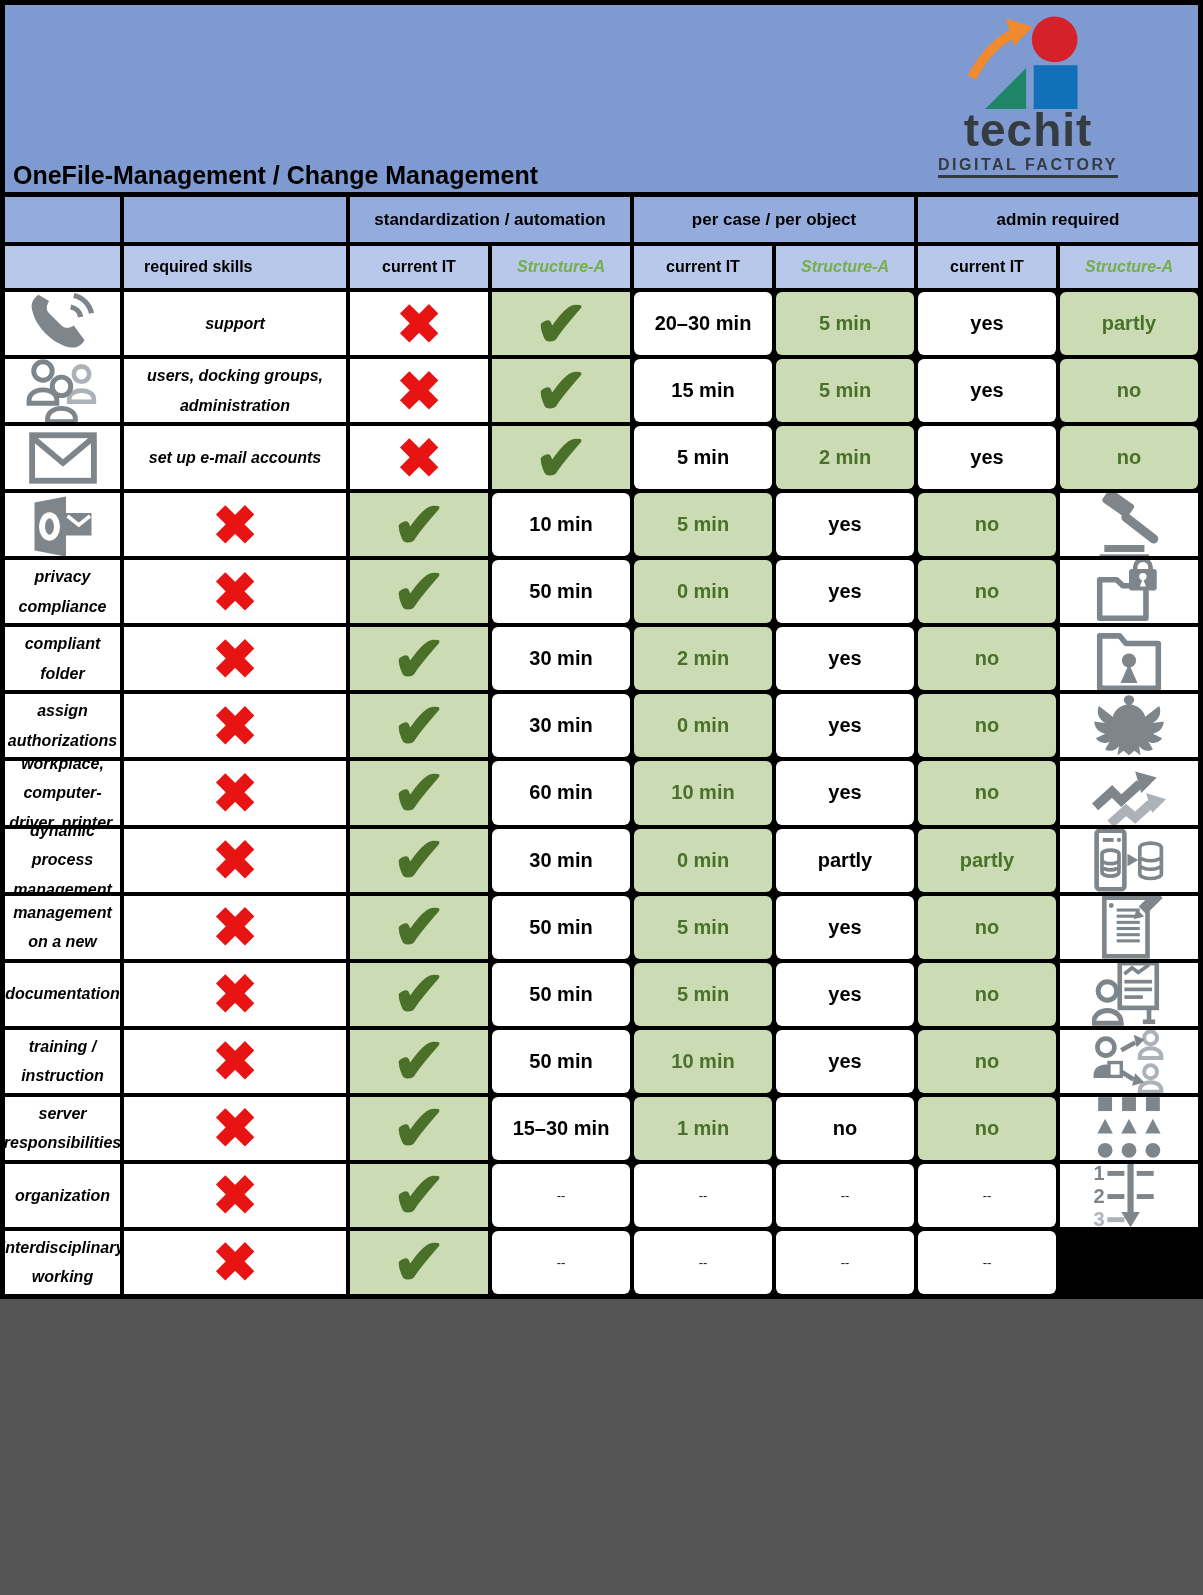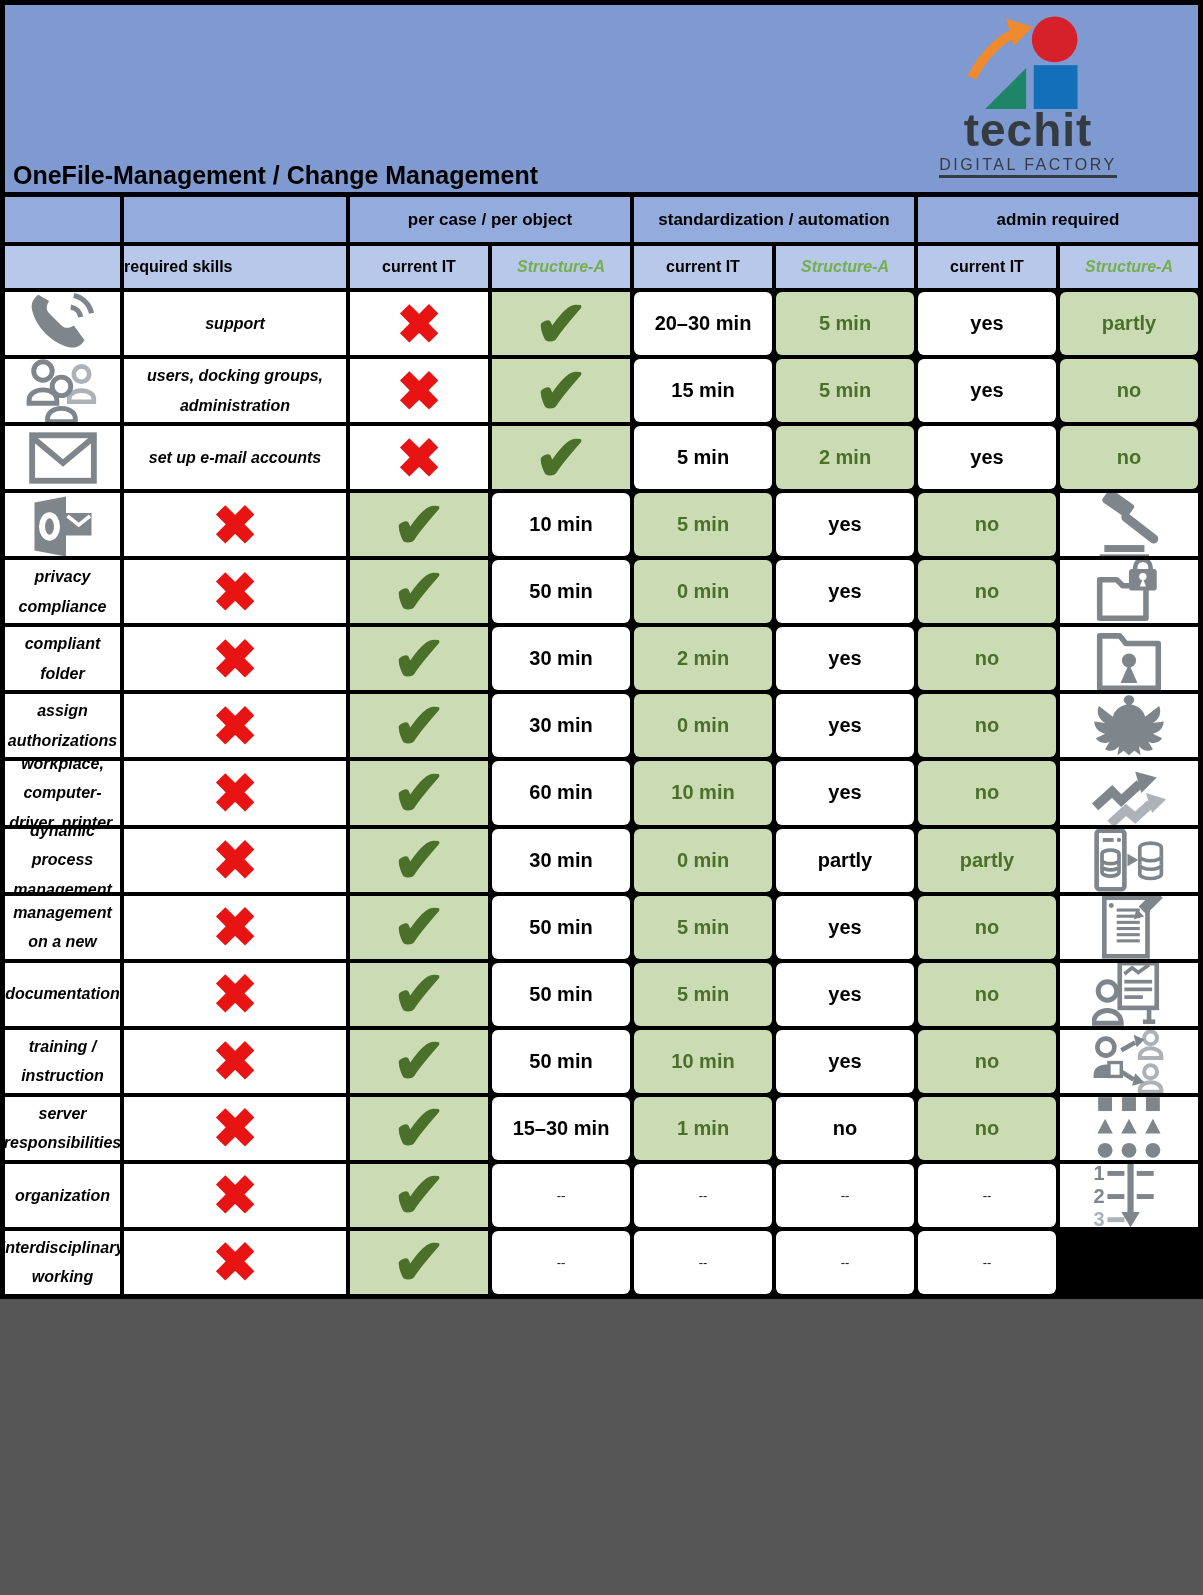--- a/index.html
+++ b/index.html
@@ -5,30 +5,30 @@
   html,body{margin:0;padding:0;background:#555;}
   .page{width:1203px;height:1299px;box-sizing:border-box;border:5px solid #000;
         background:#7f9ad1;display:flex;flex-direction:column;
         font-family:"Liberation Sans",sans-serif;color:#000;}
   
   .banner{height:187px;flex:0 0 auto;position:relative;border-bottom:5px solid #000;}
   .title{position:absolute;left:8px;bottom:2px;margin:0;font-size:25px;font-weight:bold;}
   .logo{position:absolute;top:4px;right:60px;width:220px;text-align:center;color:#343b41;}
   .logo svg{display:block;margin:0 auto;}
   .brand{font-size:46px;font-weight:bold;line-height:.95;letter-spacing:1px;}
-  .tagline{font-size:16px;font-weight:normal;letter-spacing:2.5px;display:inline-block;
+  .tagline{font-size:16px;font-weight:bold;letter-spacing:2.5px;display:inline-block;
            border-bottom:3px solid #343b41;padding-bottom:1px;margin-top:3px;}
   
   .tbl{flex:1;display:grid;grid-template-columns:115px 222px repeat(6,1fr);
        grid-template-rows:45px 42px repeat(15,1fr);gap:4px;background:#000;min-height:0;}
   .cell{display:flex;align-items:center;justify-content:center;text-align:center;
         overflow:hidden;background:#fff;}
   .gh{background:#93acdd;font-weight:bold;font-size:17px;}
   .sh{background:#b7c8ea;font-weight:bold;font-size:16px;}
-  .sh.skills{justify-content:flex-start;text-align:left;padding-left:0;}
+  .sh.skills{justify-content:flex-start;text-align:left;padding-left:20px;}
   .structure{color:#76ae4a;font-style:italic;}
   .span2{grid-column:span 2;}
   .skill{font-weight:bold;font-size:16px;line-height:1.85;padding:0 3px;font-style:italic;}
   .cross{color:#e81414;font-size:54px;font-weight:bold;line-height:1;}
   .check{color:#4e7e2d;font-size:64px;font-weight:bold;line-height:1;}
   .greenbg{background:#cbdcb4;color:#4a702a;}
   .val{font-weight:bold;font-size:20px;border-radius:6px;}
   .val.dash{font-size:13px;font-weight:normal;color:#111;background:#fff;}
   .ic{width:74px;height:74px;}
   .ic2{width:78px;height:66px;}
@@ -50,22 +50,22 @@
       <div class="brand">techit</div>
       <div class="tagline">DIGITAL FACTORY</div>
     </div>
     <h1 class="title">OneFile-Management / Change Management</h1>
   </header>
 
   <div class="tbl">
 
     <div class="cell gh"></div>
     <div class="cell gh"></div>
+    <div class="cell gh span2">standardization / automation</div>
     <div class="cell gh span2">per case / per object</div>
-    <div class="cell gh span2">standardization / automation</div>
     <div class="cell gh span2">admin required</div>
 
     <div class="cell sh"></div>
     <div class="cell sh skills">required skills</div>
     <div class="cell sh">current IT</div>
     <div class="cell sh structure">Structure-A</div>
     <div class="cell sh">current IT</div>
     <div class="cell sh structure">Structure-A</div>
     <div class="cell sh">current IT</div>
     <div class="cell sh structure">Structure-A</div>

